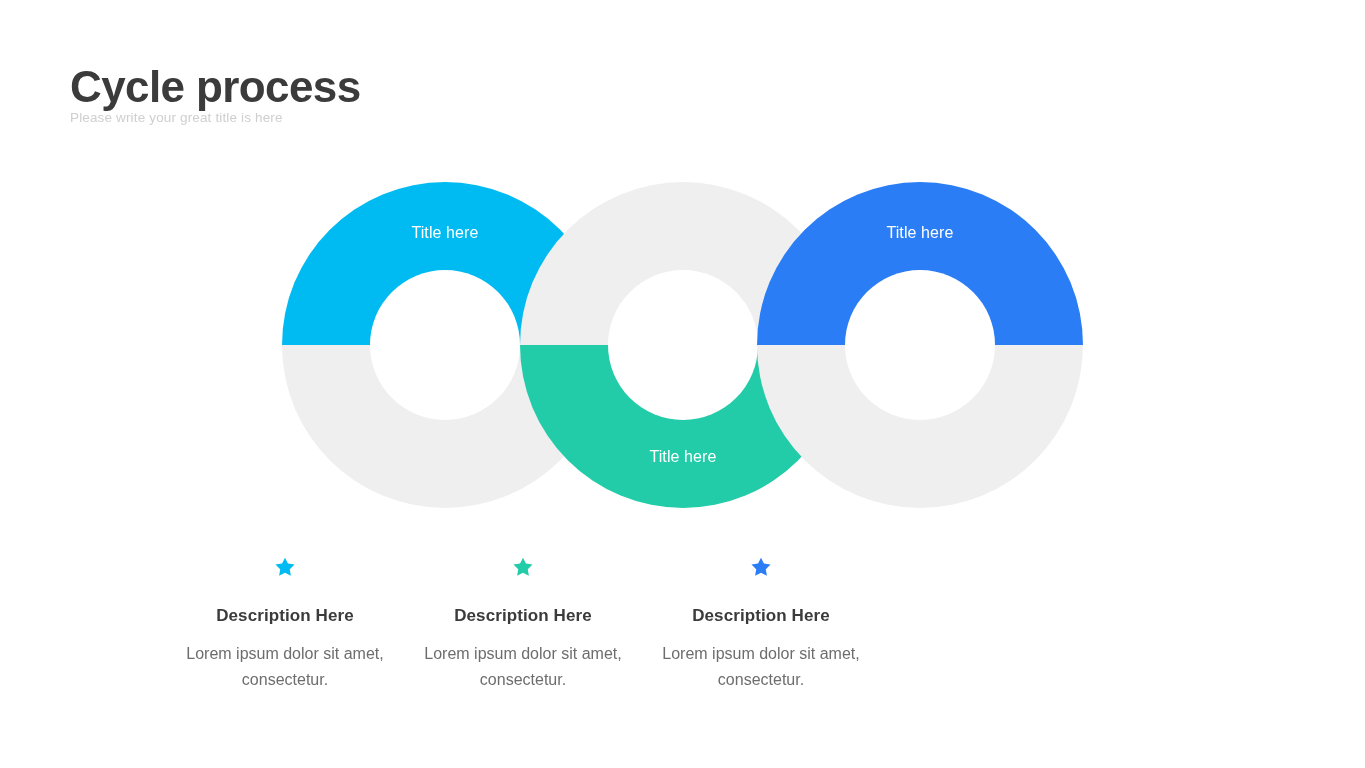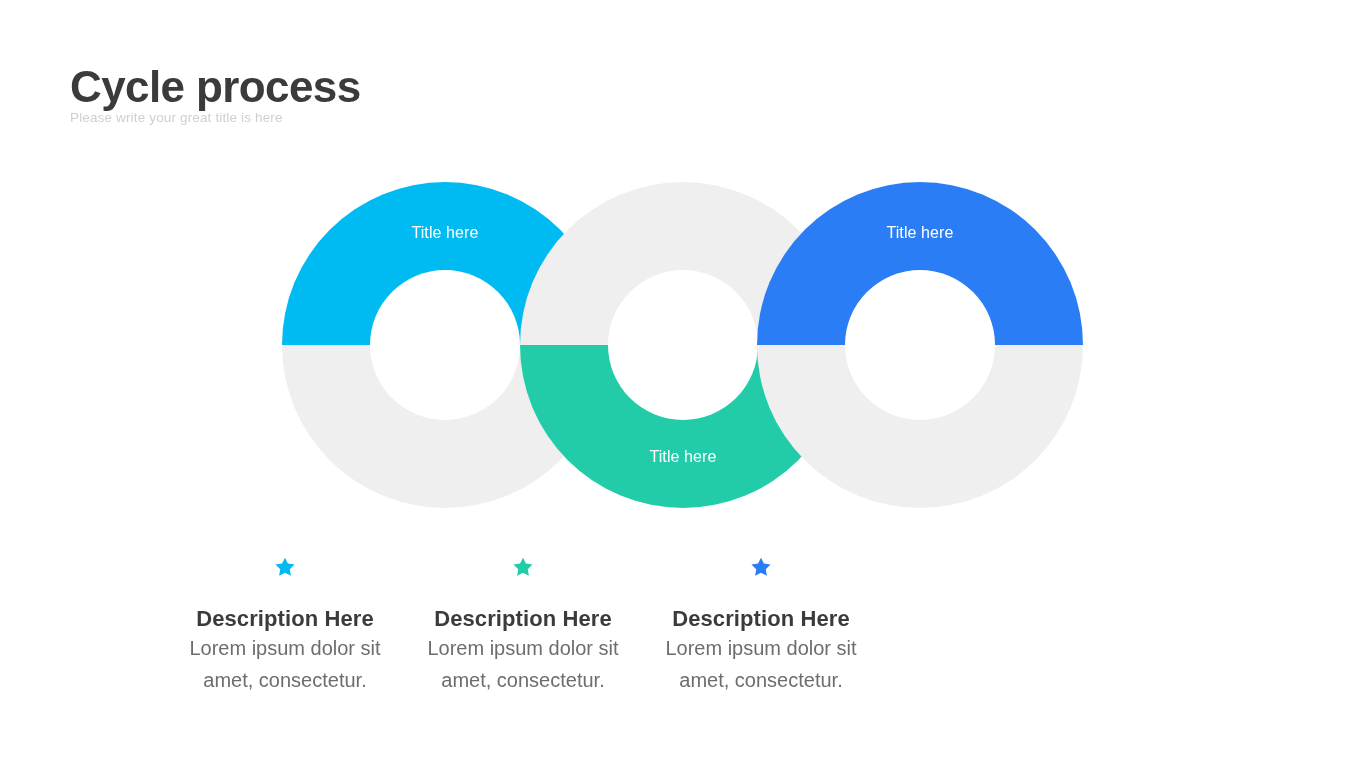--- a/index.html
+++ b/index.html
@@ -77,28 +77,29 @@
   .desc-col.c3 { margin-left: 0px; }
 
   .star-icon {
     display: block;
     margin: 0 auto 28px auto;
     width: 22px;
     height: 22px;
   }
 
   .desc-title {
-    font-size: 22px;
+    font-size: 17px;
     font-weight: bold;
     color: #3b3b3b;
     letter-spacing: 0.1px;
+    margin-bottom: 15px;
   }
 
   .desc-body {
-    font-size: 20px;
+    font-size: 16px;
     line-height: 1.62;
     color: #6d6d6d;
     font-weight: normal;
     padding: 0 14px;
   }
 </style>
 </head>
 <body style="background: rgb(255, 255, 255);">
 
 <div id="slide">

